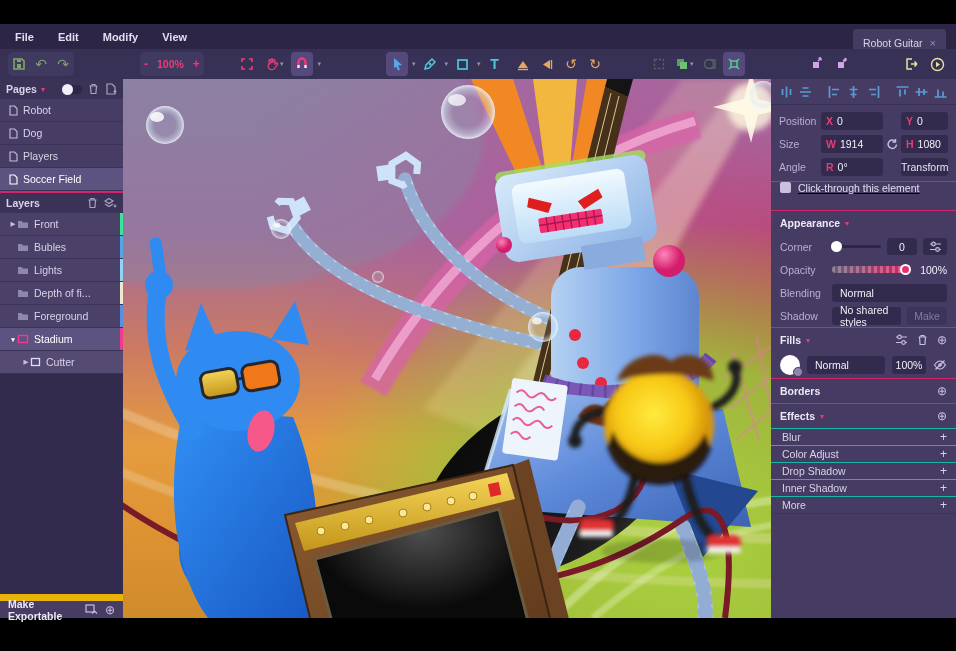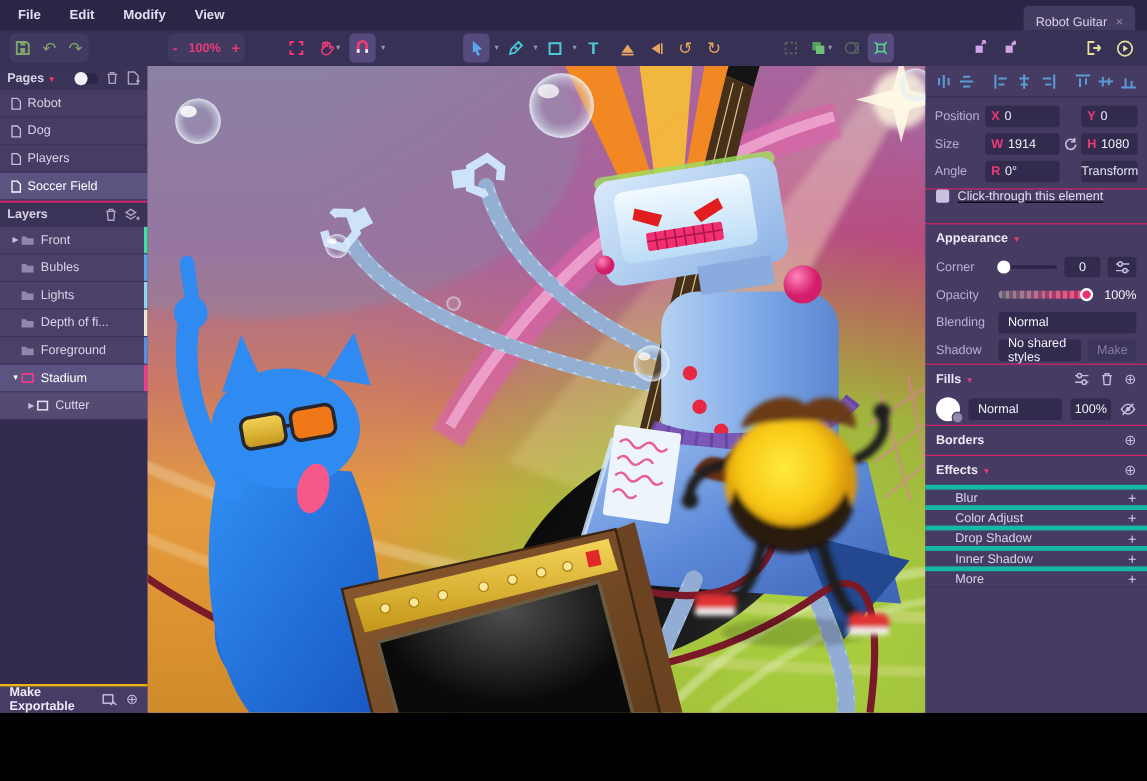--- a/index.html
+++ b/index.html
@@ -1,18 +1,18 @@
 <!DOCTYPE html>
 <html><head>
 <meta charset="utf-8">
 <style>
   * { margin:0; padding:0; box-sizing:border-box; }
   html,body { width:956px; height:651px; background:#000; overflow:hidden;
     font-family:"Liberation Sans", sans-serif; -webkit-font-smoothing:antialiased; }
-  .app { width:956px; height:594px; background:#463c63; display:flex; flex-direction:column; }
+  .app { width:956px; height:594px; background:#463c63; display:flex; flex-direction:column;margin-top:24px; }
 
   
   .menubar { height:25px; background:#2c2546; display:flex; align-items:center; position:relative; flex:none; }
   .menu-item { color:#e2ddf0; font-size:11px; font-weight:bold; margin-left:24px; cursor:default; }
   .menu-item:first-child { margin-left:15px; }
   .doc-tab { position:absolute; right:10px; bottom:0; height:20px; background:#453c62;
     border-radius:4px 4px 0 0; display:flex; align-items:flex-end; padding:0 10px; gap:7px; }
   .doc-tab .t { color:#d9d3e8; font-size:10.5px; }
   .doc-tab .x { color:#978cb5; font-size:11px; }
 
@@ -45,21 +45,21 @@
   .row { height:23px; display:flex; align-items:center; background:#473d64;
     border-bottom:1px solid #3b3258; padding-left:9px; position:relative; flex:none; }
   .row.sel { background:#5d5380; }
   .row .lbl { color:#d9d3e8; font-size:10.5px; margin-left:5px; white-space:nowrap; overflow:hidden; }
   .row.sel .lbl { color:#fff; }
   .pages-sep { height:2px; background:#d6246b; flex:none; }
   .layer-bar { position:absolute; right:0; top:0; bottom:0; width:3px; }
   .exp { width:8px; font-size:6.5px; color:#c6bedd; flex:none; text-align:center; }
   .row.indent { padding-left:22px; }
   .sb-fill { flex:1; background:#332b4e; }
-  .export-bar { height:24px; background:#473d64; border-top:2px solid #eab308;
+  .export-bar { height:24px; background:#473d64; border-top:7px solid #eab308;
     display:flex; align-items:center; padding:0 8px; flex:none; }
   .export-bar .lbl { color:#ece8f6; font-size:10.5px; font-weight:bold; }
   .export-bar .ic { margin-left:auto; display:flex; gap:7px; align-items:center; color:#c6bedd; }
   .oplus { font-size:12px; color:#c6bedd; line-height:1; }
 
   
   .canvas { flex:1; min-width:0; position:relative; background:#8d7da3; }
   .canvas svg { display:block; width:100%; height:100%; }
 
   
@@ -101,22 +101,22 @@
   .drop { flex:1; height:18px; background:#322b4e; border-radius:3px; display:flex;
     align-items:center; padding:0 8px; color:#f2eff8; }
   .sync-btn { width:40px; height:18px; background:#3c3459; border-radius:3px; color:#857aa3;
     display:flex; align-items:center; justify-content:center; flex:none; }
   .fill-row { height:26px; display:flex; align-items:center; padding:0 9px; gap:7px; flex:none; }
   .swatch { width:20px; height:20px; border-radius:50%; background:#fff; position:relative; flex:none; }
   .swatch .badge { position:absolute; right:-3px; bottom:-2px; width:10px; height:10px;
     border-radius:50%; background:#9187ac; border:1.5px solid #463c63; }
   .fr-val { width:34px; height:18px; background:#322b4e; border-radius:3px; color:#f2eff8;
     display:flex; align-items:center; justify-content:center; flex:none; }
-  .effect-row { height:17px; display:flex; align-items:center; padding:0 9px 0 25px;
-    border-top:4px solid #14b8a6; flex:none; }
+  .effect-row { height:17px; display:flex; align-items:center; padding:0 9px 0 11px;
+    border-top:1px solid #14b8a6; flex:none; }
   .effect-row .lbl { color:#d9d3e8; }
   .effect-row .plus { margin-left:auto; color:#d9d3e8; font-size:12px; }
   .rsb-fill { flex:1; }
   svg.ic14 { display:block; }
 </style>
 </head>
 <body>
 
 <div class="app">
 

